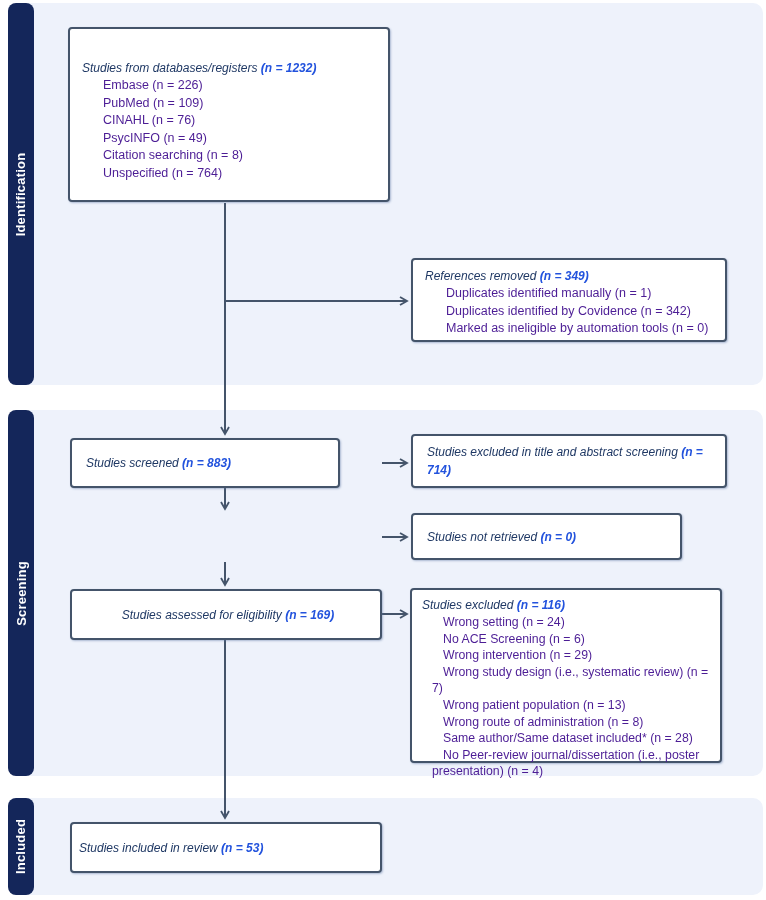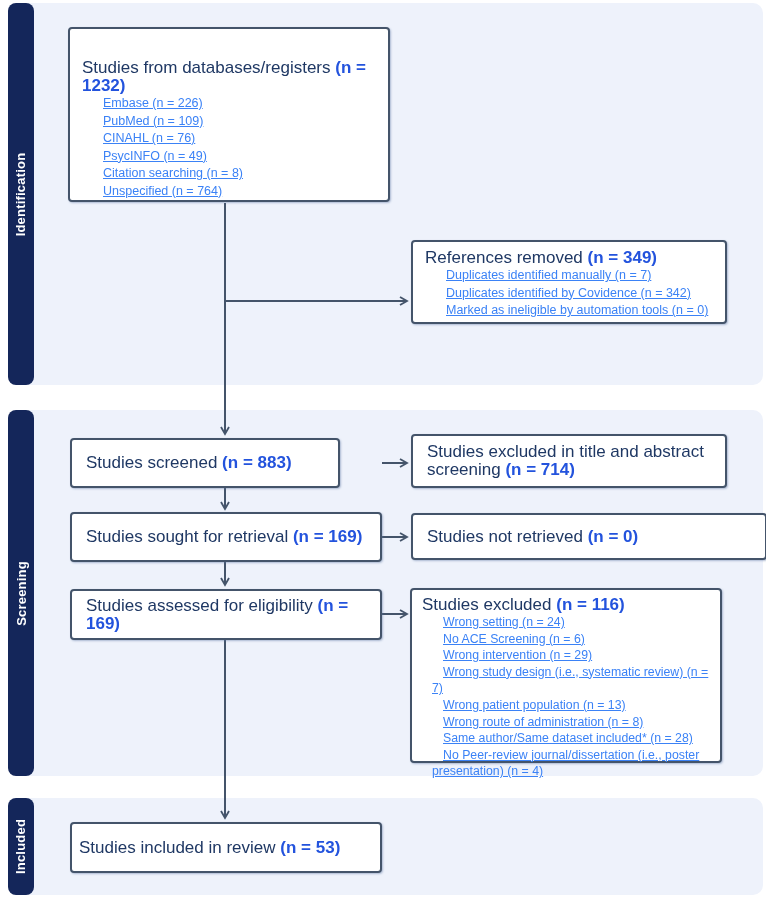--- a/index.html
+++ b/index.html
@@ -33,37 +33,37 @@
   }
 
   
   .fbox {
     position:absolute; background:#ffffff;
     border:2px solid #44546a; border-radius:4px;
     box-shadow:1px 1px 2px rgba(90,115,160,0.45);
     box-sizing:border-box;
   }
   .fbox-center { display:flex; align-items:center; padding:0 10px 0 14px; }
-  .box-title { font-size:17px; line-height:18px; color:#1f3864; }
+  .box-title { font-size:12px; line-height:18px; color:#1f3864;font-style:italic; }
   .count { color:#2353dd; font-weight:bold; }
   .box-pad { padding:7px 12px; }
   .box-item {
-    font-size:12.5px; line-height:17.5px; color:#3b82f6;
-    padding-left:10px; text-indent:11px;text-decoration:underline;
+    font-size:12.5px; line-height:17.5px; color:#4c1d95;
+    padding-left:10px; text-indent:11px;
   }
   .items-tight .box-item { font-size:12.3px; line-height:16.6px; }
 
   #box-databases     { left:68px;  top:27px;  width:322px; height:175px; }
   #box-databases .box-pad { padding-top:30px; }
-  #box-references    { left:411px; top:240px; width:316px; height:84px; }
+  #box-references    { left:411px; top:258px; width:316px; height:84px; }
   #box-screened      { left:70px;  top:438px; width:270px; height:50px; }
   #box-excluded-ta   { left:411px; top:434px; width:316px; height:54px; padding-top:6px; padding-bottom:6px; }
   #box-sought        { left:70px;  top:512px; width:312px; height:50px; }
-  #box-not-retrieved { left:411px; top:513px; width:356px; height:47px; }
-  #box-assessed      { left:70px;  top:589px; width:312px; height:51px; }
+  #box-not-retrieved { left:411px; top:513px; width:271px; height:47px; }
+  #box-assessed      { left:70px;  top:589px; width:312px; height:51px;justify-content:center; }
   #box-excluded      { left:410px; top:588px; width:312px; height:175px; }
   #box-excluded .box-pad { padding:6px 10px; }
   #box-included      { left:70px;  top:822px; width:312px; height:51px;padding-left:7px; }
 
   #arrows { position:absolute; left:0; top:0; pointer-events:none; }
 </style>
 </head>
 <body>
 
 <div id="canvas">
@@ -117,47 +117,41 @@
     </div>
   </div>
 
   <div id="box-references" class="fbox">
     <div class="box-pad">
       <div class="box-title">
         <span>References removed</span>
         <span class="count">(n = 349)</span>
       </div>
       <div>
-          <div class="box-item">Duplicates identified manually (n = 7)</div>
+          <div class="box-item">Duplicates identified manually (n = 1)</div>
           <div class="box-item">Duplicates identified by Covidence (n = 342)</div>
           <div class="box-item">Marked as ineligible by automation tools (n = 0)</div>
         </div>
     </div>
   </div>
 
   <div id="box-screened" class="fbox fbox-center">
     <div class="box-title">
       <span>Studies screened</span>
       <span class="count">(n = 883)</span>
     </div>
   </div>
 
   <div id="box-excluded-ta" class="fbox fbox-center">
     <div class="box-title">
       <span>Studies excluded in title and abstract screening</span>
       <span class="count">(n = 714)</span>
     </div>
   </div>
 
-  <div id="box-sought" class="fbox fbox-center">
-    <div class="box-title">
-      <span>Studies sought for retrieval</span>
-      <span class="count">(n = 169)</span>
-    </div>
-  </div>
 
   <div id="box-not-retrieved" class="fbox fbox-center">
     <div class="box-title">
       <span>Studies not retrieved</span>
       <span class="count">(n = 0)</span>
     </div>
   </div>
 
   <div id="box-assessed" class="fbox fbox-center">
     <div class="box-title">

